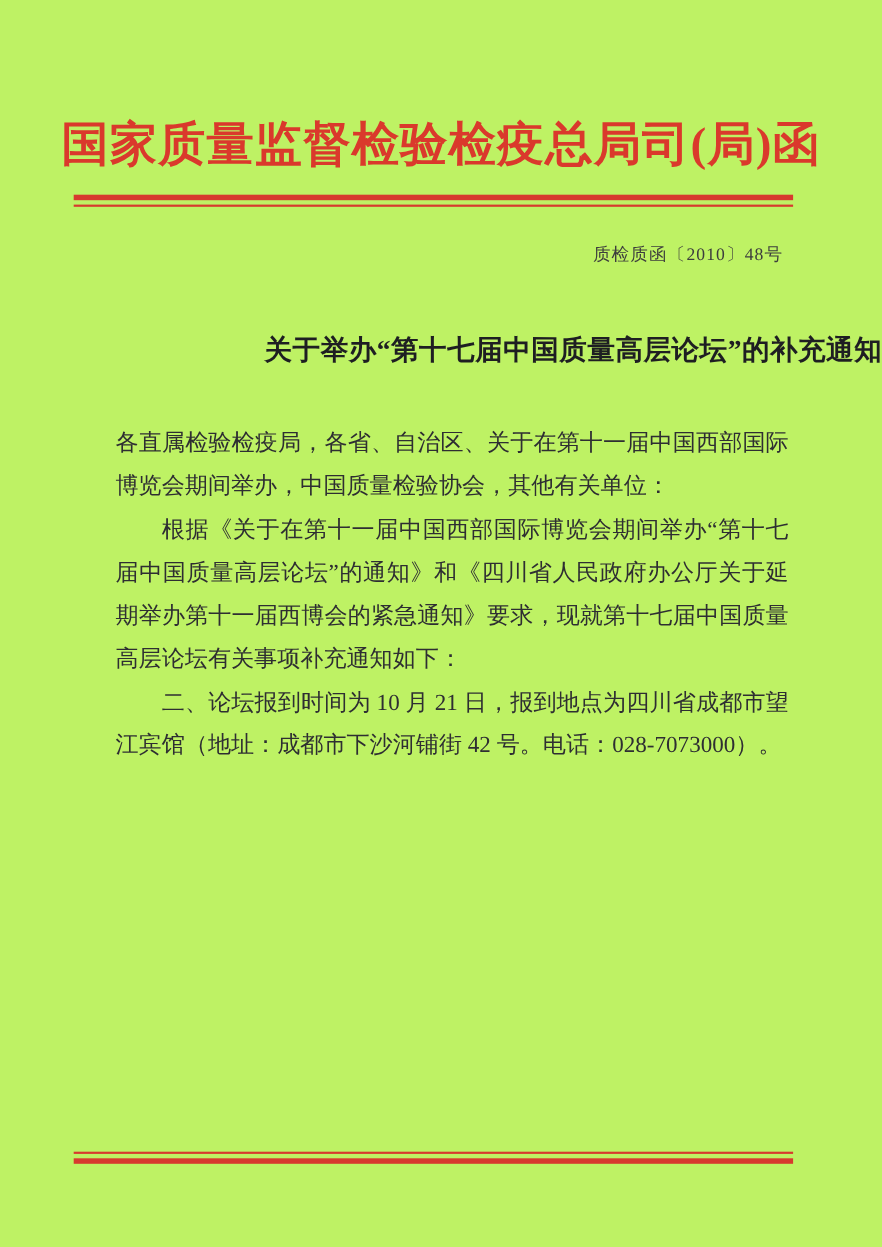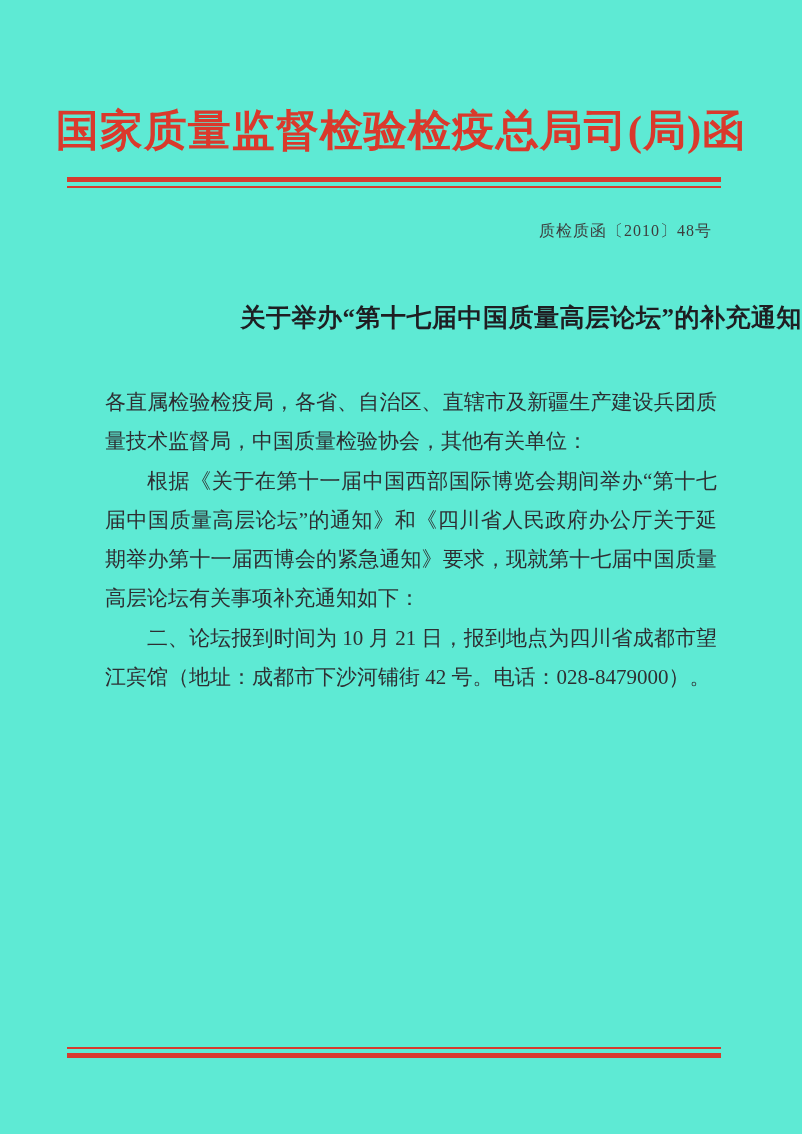--- a/index.html
+++ b/index.html
@@ -1,21 +1,21 @@
 <!DOCTYPE html>
 <html><head>
 <meta charset="utf-8">
 <style>
   html, body { margin: 0; padding: 0; background: #e9e9e9; }
   .page {
     position: relative;
     width: 802px;
     height: 1134px;
     margin: 0 auto;
-    background: #5eead4;
+    background: #bef264;
     overflow: hidden;
     font-family: "Liberation Serif", "DejaVu Serif", serif;
   }
   .letterhead-title {
     position: absolute;
     top: 102px;
     left: 0;
     right: 0;
     text-align: center;
     font-size: 43px;
@@ -75,23 +75,23 @@
     <div class="rule thick"></div>
     <div class="rule-gap"></div>
     <div class="rule thin"></div>
   </div>
 
   <div class="doc-number">质检质函〔2010〕48号</div>
 
   <div class="doc-title">关于举办“第十七届中国质量高层论坛”的补充通知</div>
 
   <div class="doc-body">
-    <p>各直属检验检疫局，各省、自治区、直辖市及新疆生产建设兵团质量技术监督局，中国质量检验协会，其他有关单位：</p>
+    <p>各直属检验检疫局，各省、自治区、关于在第十一届中国西部国际博览会期间举办，中国质量检验协会，其他有关单位：</p>
     <p class="indent">根据《关于在第十一届中国西部国际博览会期间举办“第十七届中国质量高层论坛”的通知》和《四川省人民政府办公厅关于延期举办第十一届西博会的紧急通知》要求，现就第十七届中国质量高层论坛有关事项补充通知如下：</p>
-    <p class="indent">二、论坛报到时间为 10 月 21 日，报到地点为四川省成都市望江宾馆（地址：成都市下沙河铺街 42 号。电话：028-8479000）。</p>
+    <p class="indent">二、论坛报到时间为 10 月 21 日，报到地点为四川省成都市望江宾馆（地址：成都市下沙河铺街 42 号。电话：028-7073000）。</p>
   </div>
 
   <div class="rule-block rule-bottom">
     <div class="rule thin"></div>
     <div class="rule-gap"></div>
     <div class="rule thick"></div>
   </div>
 
 </div>
 

